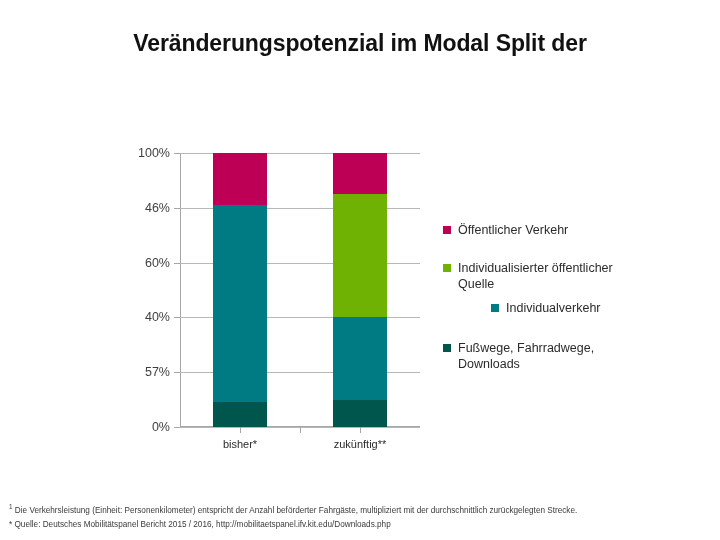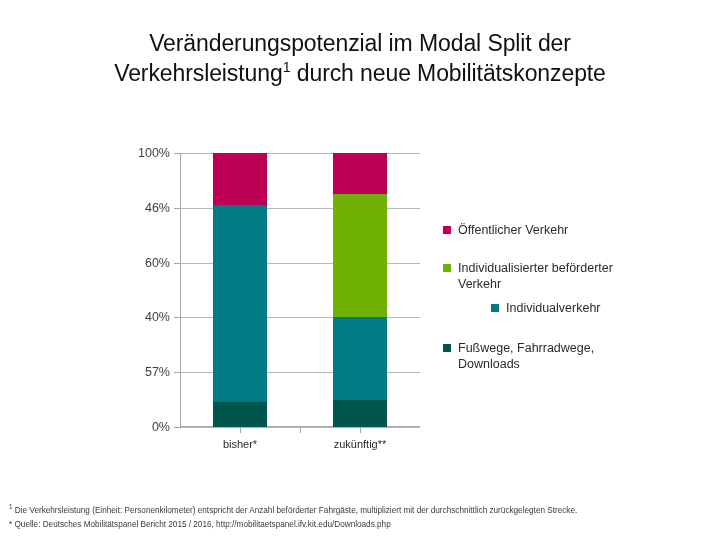--- a/index.html
+++ b/index.html
@@ -17,21 +17,21 @@
   }
 
   
   #slide-title {
     position: absolute;
     left: 40px;
     top: 28px;
     width: 640px;
     text-align: center;
     font-size: 23px;
-    font-weight: normal;
+    font-weight: bold;
     line-height: 30px;
     letter-spacing: -0.1px;
     color: #111111;
   }
   #slide-title sup {
     font-size: 0.62em;
     vertical-align: super;
     line-height: 0;
   }
 
@@ -162,21 +162,20 @@
     font-size: 0.78em;
     vertical-align: super;
     line-height: 0;
   }
 </style>
 </head>
 <body>
 
 <div id="slide-title">
   <div>Veränderungspotenzial im Modal Split der</div>
-  <div><span>Verkehrsleistung</span><sup>1</sup><span> durch neue Mobilitätskonzepte</span></div>
 </div>
 
 <div id="chart-area">
   <div id="plot">
     <div id="yaxis-line"></div>
     <div id="xaxis-line"></div>
     <div id="gridlines">
         <div class="gridline" style="top: 274px;"></div>
         <div class="tick-mark" style="top: 274px;"></div>
         <div class="ytick-label" style="top: 274px;">0%</div>
@@ -217,21 +216,21 @@
     </div>
 </div>
 
 <div id="legend">
     <div class="legend-row" style="top: 0px;">
       <span class="legend-swatch" style="background: rgb(189, 0, 85);"></span>
       <span class="legend-label">Öffentlicher Verkehr</span>
     </div>
     <div class="legend-row" style="top: 38px;">
       <span class="legend-swatch" style="background: rgb(111, 178, 3);"></span>
-      <span class="legend-label">Individualisierter beförderter Verkehr</span>
+      <span class="legend-label">Individualisierter öffentlicher Quelle</span>
     </div>
     <div class="legend-row" style="top: 78px; padding-left: 48px;">
       <span class="legend-swatch" style="background: rgb(0, 123, 132);"></span>
       <span class="legend-label">Individualverkehr</span>
     </div>
     <div class="legend-row" style="top: 118px;">
       <span class="legend-swatch" style="background: rgb(0, 86, 76);"></span>
       <span class="legend-label">Fußwege, Fahrradwege, Downloads</span>
     </div>
   </div>

